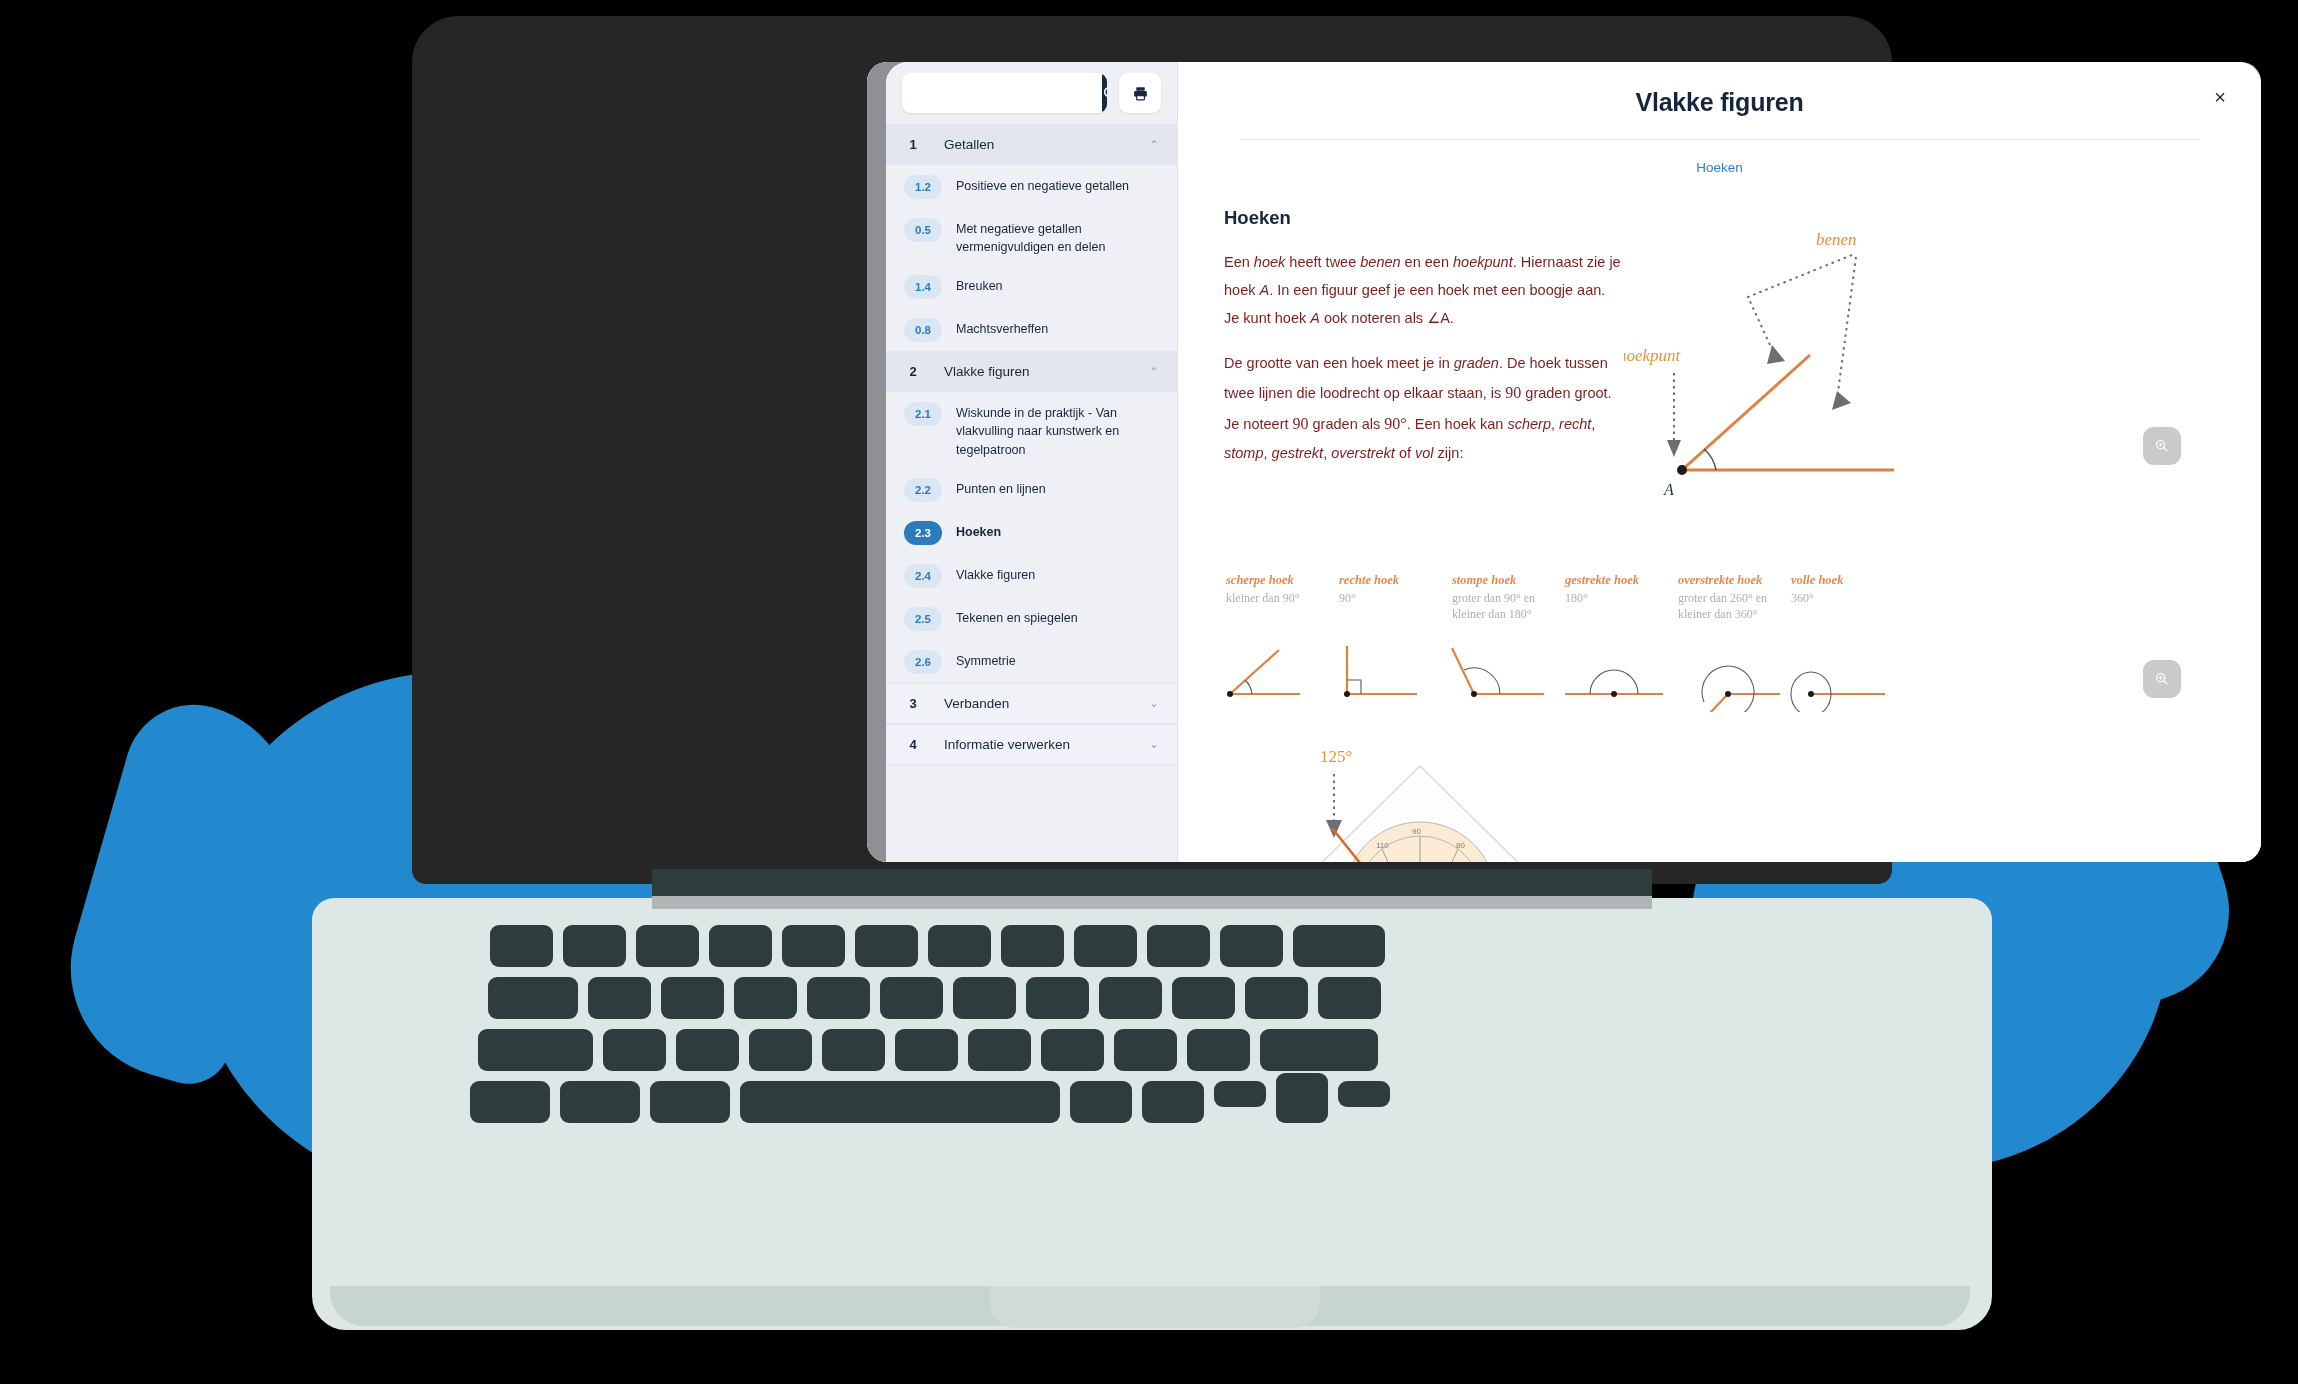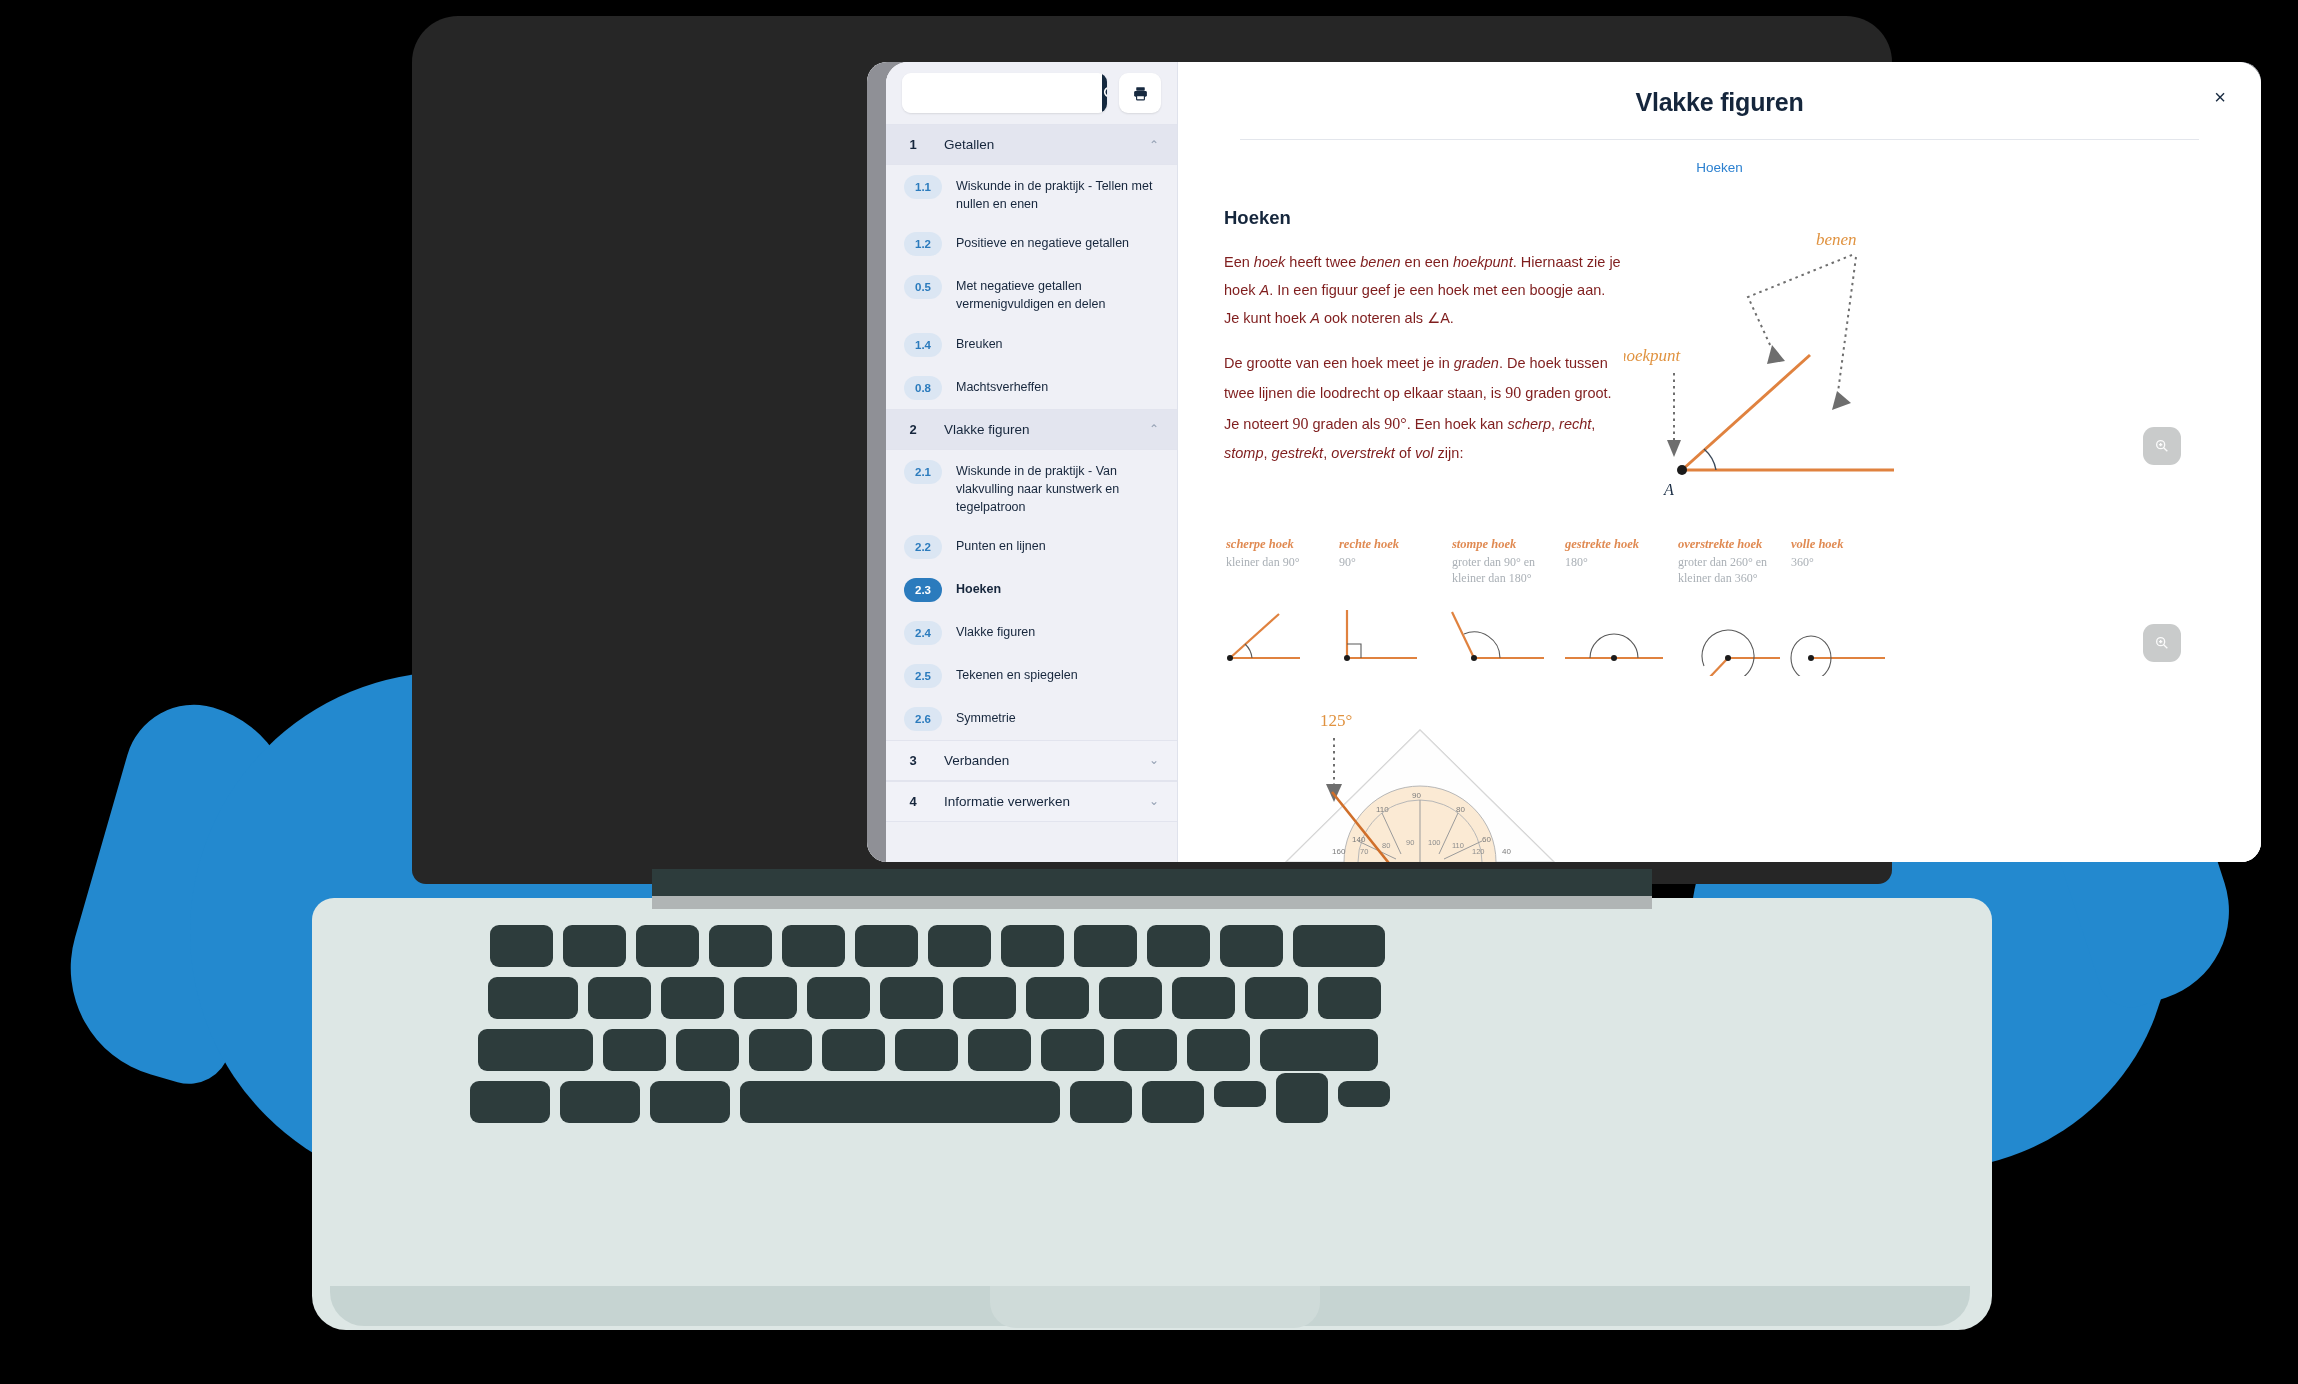--- a/index.html
+++ b/index.html
@@ -128,21 +128,21 @@
   .body-cols { display:flex; margin-top:32px; }
   .col-text { width:400px; flex:0 0 400px; }
   .col-fig  { flex:1; position:relative; }
   h3.sec { font-size:18.5px; font-weight:bold; color:#15263c; margin-bottom:20px; }
   p.para { font-size:14.5px; line-height:1.92; color:#7f1d1d; margin-bottom:18px; }
   p.para i { font-style:italic; }
   .serif { font-family:"Liberation Serif", serif; font-size:16px; }
 
   
   .types { display:flex; margin-top:26px; padding-left:2px; }
-  .type-col { width:113px; flex:0 0 113px; }
+  .type-col { width:113px; flex:0 0 113px;margin-top:36px; }
   .type-name { font-family:"Liberation Serif", serif; font-style:italic; font-weight:bold;
                font-size:12.5px; color:#e08a52; margin-bottom:3px; white-space:nowrap; }
   .type-desc { font-family:"Liberation Serif", serif; font-size:12px; color:#aab0b6;
                line-height:1.3; }
   .type-figs { display:flex; margin-top:20px; height:70px; }
   .type-fig { width:113px; flex:0 0 113px; }
 
   .zoom-btn { position:absolute; width:38px; height:38px; border-radius:11px;
               background:#c9cbcb; border:0; cursor:pointer;
               display:flex; align-items:center; justify-content:center; }
@@ -203,24 +203,20 @@
                 <rect x="3" y="8.5" width="18" height="8" rx="2"></rect>
                 <rect x="6.5" y="15" width="11" height="6" rx="1" fill="#fff" stroke="#17293f" stroke-width="1.6"></rect>
               </svg>
             </button>
           </div>
           <div id="side-list">
               <div class="chapter">
                 <span class="chapter-num">1</span>
                 <span class="chapter-title">Getallen</span>
                 <span class="chev">⌃</span>
-              </div>
-              <div class="lesson">
-                <span class="pill">1.1</span>
-                <span class="lesson-label">Wiskunde in de praktijk - Tellen met nullen en enen</span>
               </div>
               <div class="lesson">
                 <span class="pill">1.2</span>
                 <span class="lesson-label">Positieve en negatieve getallen</span>
               </div>
               <div class="lesson">
                 <span class="pill">0.5</span>
                 <span class="lesson-label">Met negatieve getallen vermenigvuldigen en delen</span>
               </div>
               <div class="lesson">

